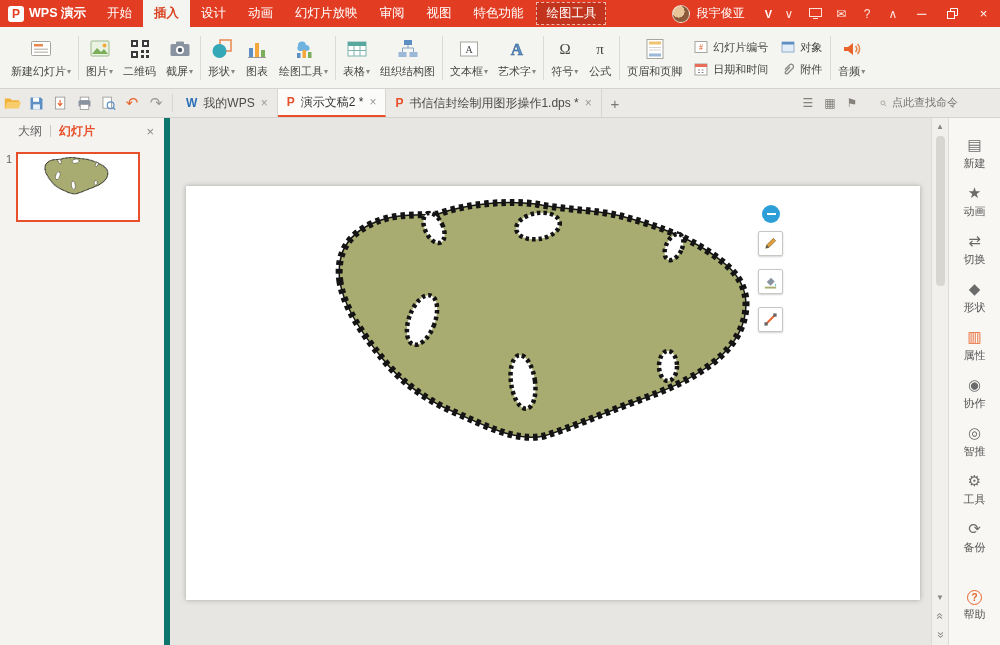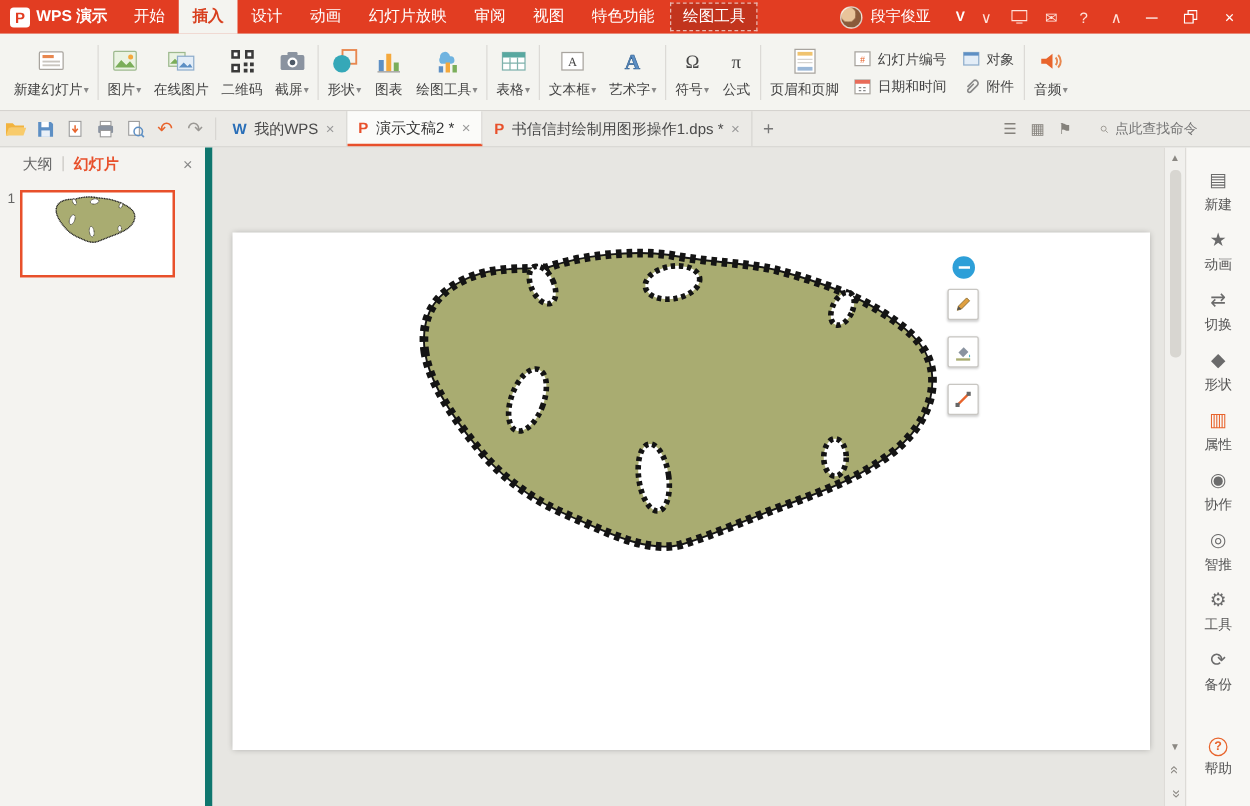--- a/index.html
+++ b/index.html
@@ -48,21 +48,21 @@
     font-size:12px; color:#4a4a4a; cursor:default; max-width:240px; }
   .doc-tab .dt-close { color:#999; font-size:12px; }
   .doc-tab.active { background:#fbfbf9; border-bottom:2px solid #e8502b; color:#333; }
   .dt-badge-w { color:#2a6fb8; font-weight:bold; font-size:12px; }
   .dt-badge-p { color:#e8502b; font-weight:bold; font-size:12px; }
   .newtab { width:26px; display:flex; align-items:center; justify-content:center; font-size:15px; color:#777; }
   .qr-right { margin-left:auto; display:flex; align-items:center; }
   .qr-mini { width:22px; text-align:center; color:#85827c; font-size:12px; }
   .cmd-search { display:flex; align-items:center; gap:5px; padding:0 8px; width:128px; }
   .cmd-search input { border:none; background:transparent; outline:none; font-size:11px; color:#9a9791; width:100px;
-    font-family:Liberation Sans, sans-serif; }
+    font-family:Liberation Mono, monospace; }
 
   
   .main { flex:1; display:flex; min-height:0; }
 
   .leftpanel { width:170px; flex:0 0 170px; background:#f4f3f0; border-right:6px solid #0f766e;
     display:flex; flex-direction:column; }
   .lp-head { height:26px; display:flex; align-items:center; padding:0 10px; gap:0; font-size:12px; }
   .lp-tab { padding:0 8px; color:#666; cursor:default; }
   .lp-tab.active { color:#e8502b; font-weight:bold;text-align:right; }
   .lp-vsep { width:1px; height:12px; background:#c9c7c2; }
@@ -202,33 +202,20 @@
             <path d="M4 17 l5-6 4 4 3-3 4 5z" fill="#7bae5a"></path>
             <circle cx="16.5" cy="8.5" r="2" fill="#f4a83c"></circle>
           </svg>
       </span>
       <span class="rb-lbl">
           <span>图片</span>
           <span class="dd">▾</span>
         </span>
     </div>
 
-    <div class="rb-item">
-      <span class="rb-ic">
-        <svg width="24" height="24" viewBox="0 0 24 24">
-            <rect x="2" y="5" width="13" height="11" fill="#eaf3e2" stroke="#9db98e"></rect>
-            <path d="M3 14 l4-4 3 3 2-2 2 3z" fill="#7bae5a"></path>
-            <rect x="9" y="8" width="13" height="11" fill="#e3edf7" stroke="#8faecc"></rect>
-            <path d="M10 17 l4-4 3 3 2-2 2 3z" fill="#5d8fc4"></path>
-          </svg>
-      </span>
-      <span class="rb-lbl">
-          <span>在线图片</span>
-        </span>
-    </div>
 
     <div class="rb-item">
       <span class="rb-ic">
         <svg width="24" height="24" viewBox="0 0 24 24">
             <g fill="#3a3a3a">
               <rect x="3" y="3" width="7" height="7"></rect>
               <rect x="14" y="3" width="7" height="7"></rect>
               <rect x="3" y="14" width="7" height="7"></rect>
               <rect x="13" y="13" width="3" height="3"></rect>
               <rect x="18" y="13" width="3" height="3"></rect>
@@ -315,20 +302,33 @@
             <rect x="3" y="5" width="18" height="4" fill="#58a8a0"></rect>
             <path d="M9 9 v10 M15 9 v10 M3 13.5 h18" stroke="#7fb2ac" fill="none"></path>
           </svg>
       </span>
       <span class="rb-lbl">
           <span>表格</span>
           <span class="dd">▾</span>
         </span>
     </div>
 
+    <div class="rb-item">
+      <span class="rb-ic">
+        <svg width="24" height="24" viewBox="0 0 24 24">
+            <path d="M12 8 v3 M6.5 15 v-4 h11 v4" stroke="#8aa5c2" fill="none"></path>
+            <rect x="8" y="3" width="8" height="5" fill="#5d8fc4"></rect>
+            <rect x="2.5" y="15" width="8" height="5" fill="#9bb8d8"></rect>
+            <rect x="13.5" y="15" width="8" height="5" fill="#9bb8d8"></rect>
+          </svg>
+      </span>
+      <span class="rb-lbl">
+          <span>组织结构图</span>
+        </span>
+    </div>
 
     <div class="rb-sep"></div>
 
     <div class="rb-item">
       <span class="rb-ic">
         <svg width="24" height="24" viewBox="0 0 24 24">
             <rect x="3.5" y="5" width="17" height="14" fill="#fff" stroke="#a8a49e"></rect>
             <text x="12" y="16" font-size="10" fill="#444" text-anchor="middle">A</text>
           </svg>
       </span>

